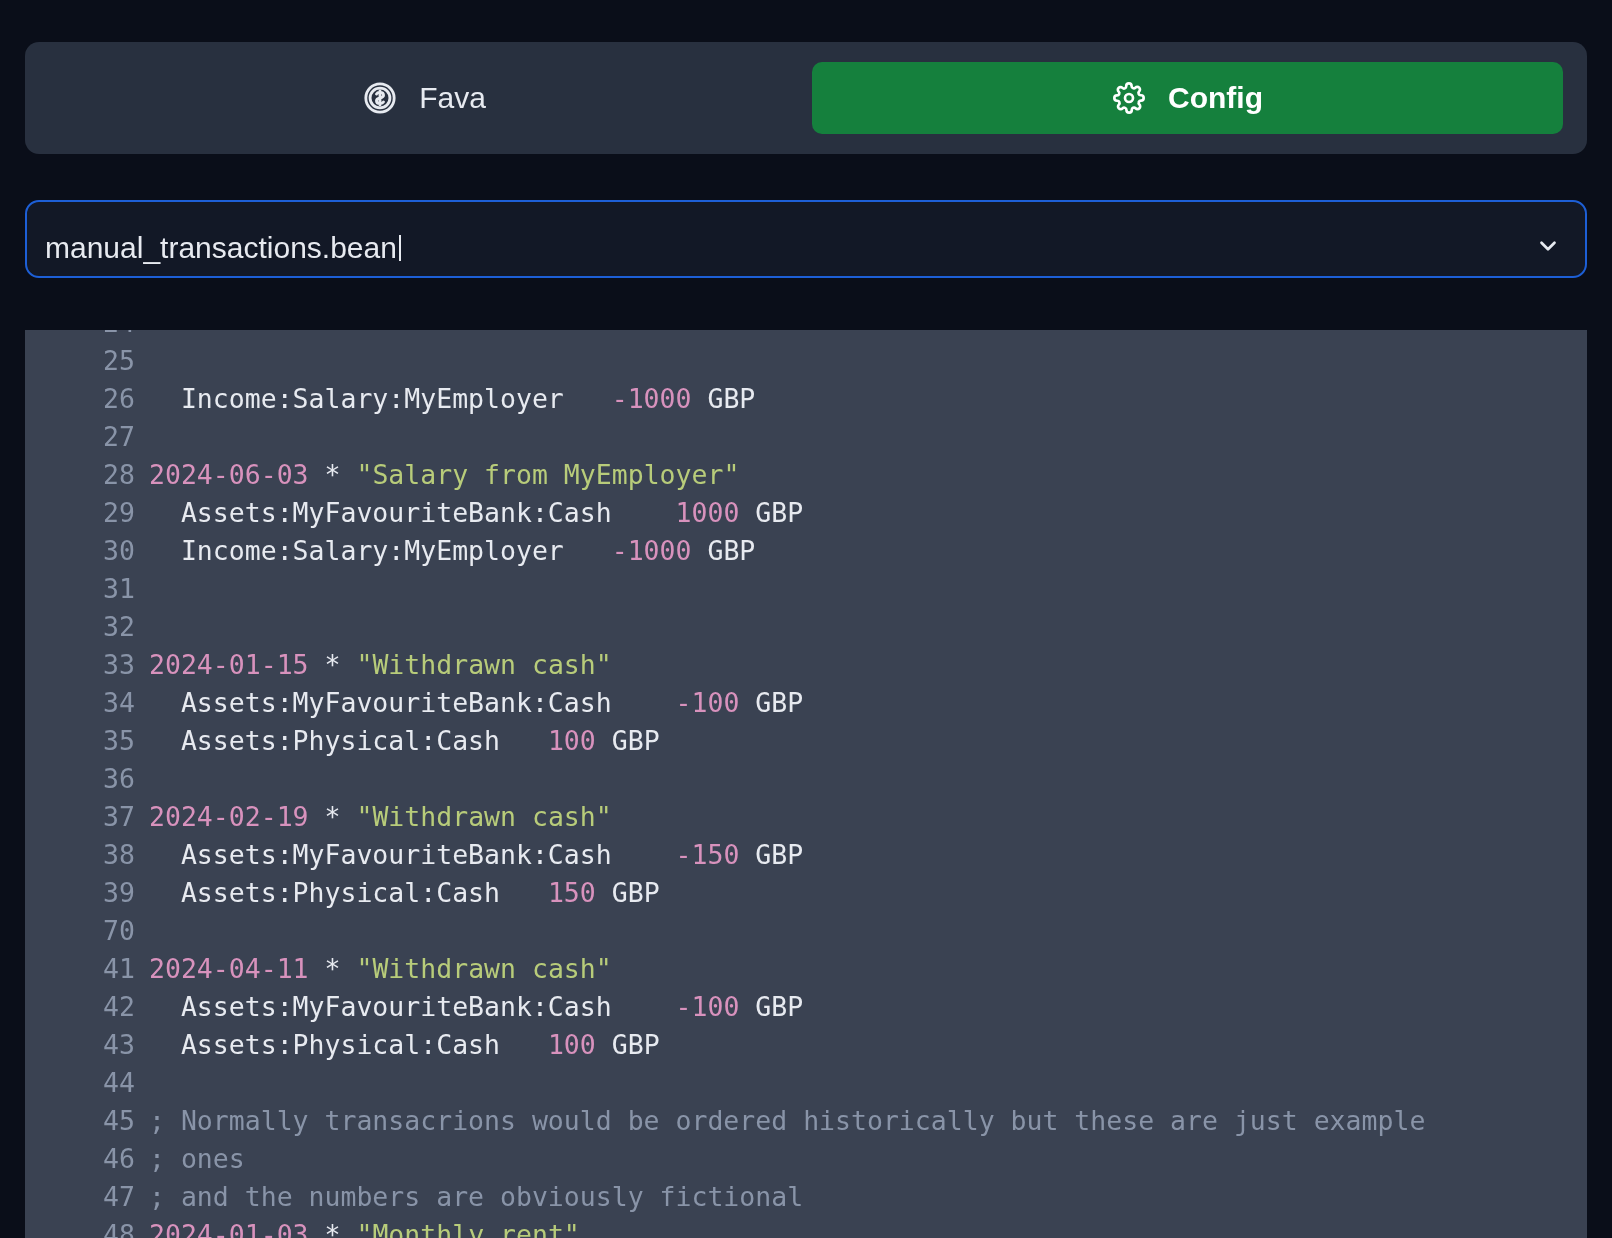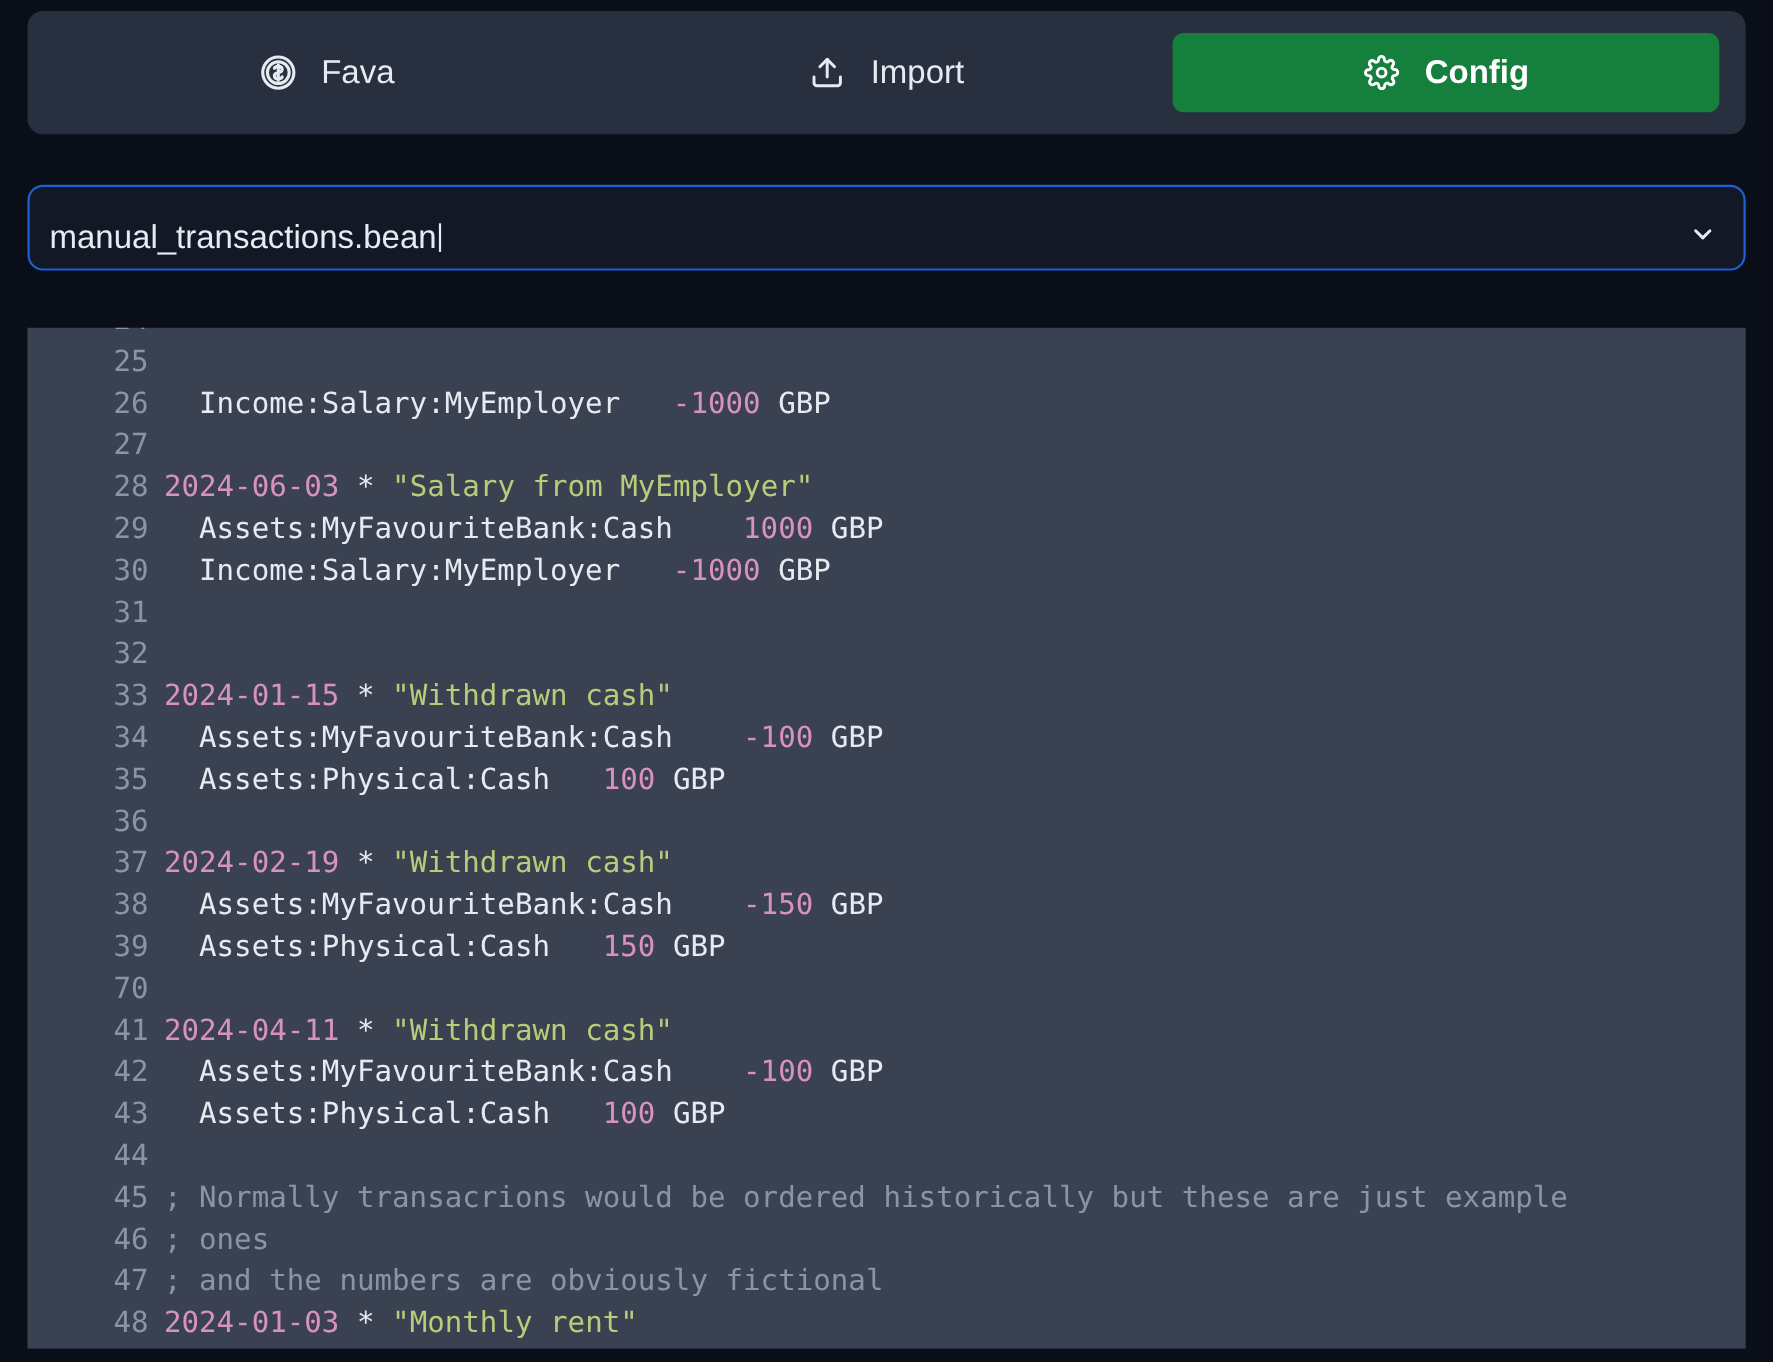--- a/index.html
+++ b/index.html
@@ -17,20 +17,21 @@
 
   
   .topnav {
     background: #28303f;
     border-radius: 14px;
     height: 112px;
     display: flex;
     align-items: center;
     justify-content: space-around;
     padding: 0 18px;
+    margin-top: 32px;
   }
   .nav-item {
     flex: 1;
     height: 72px;
     display: flex;
     align-items: center;
     justify-content: center;
     gap: 22px;
     color: #e7eaf0;
     font-size: 30px;
@@ -146,30 +147,20 @@
   <div class="topnav" id="topnav">
       <div class="nav-item">
         <span class="icon">
           <svg width="34" height="34" viewBox="0 0 24 24" fill="none" stroke-width="2" stroke-linecap="round" stroke-linejoin="round">
             <circle cx="12" cy="12" r="10"></circle>
             <circle cx="12" cy="12" r="7"></circle>
             <path d="M12 7v10M9.5 9.2c.4-.8 1.3-1.2 2.5-1.2 1.5 0 2.5.8 2.5 2 0 1-.8 1.6-2.5 2s-2.5 1-2.5 2c0 1.2 1 2 2.5 2 1.2 0 2.1-.4 2.5-1.2"></path>
           </svg>
         </span>
         <span>Fava</span>
-      </div>
-      <div class="nav-item">
-        <span class="icon">
-          <svg width="32" height="32" viewBox="0 0 24 24" fill="none" stroke-width="2" stroke-linecap="round" stroke-linejoin="round">
-            <path d="M21 15v4a2 2 0 0 1-2 2H5a2 2 0 0 1-2-2v-4"></path>
-            <polyline points="7 8 12 3 17 8"></polyline>
-            <line x1="12" y1="3" x2="12" y2="15"></line>
-          </svg>
-        </span>
-        <span>Import</span>
       </div>
       <div class="nav-item active">
         <span class="icon">
           <svg width="32" height="32" viewBox="0 0 24 24" fill="none" stroke-width="2" stroke-linecap="round" stroke-linejoin="round">
             <circle cx="12" cy="12" r="3"></circle>
             <path d="M19.4 15a1.65 1.65 0 0 0 .33 1.82l.06.06a2 2 0 1 1-2.83 2.83l-.06-.06a1.65 1.65 0 0 0-1.82-.33 1.65 1.65 0 0 0-1 1.51V21a2 2 0 1 1-4 0v-.09a1.65 1.65 0 0 0-1-1.51 1.65 1.65 0 0 0-1.82.33l-.06.06a2 2 0 1 1-2.83-2.83l.06-.06a1.65 1.65 0 0 0 .33-1.82 1.65 1.65 0 0 0-1.51-1H3a2 2 0 1 1 0-4h.09a1.65 1.65 0 0 0 1.51-1 1.65 1.65 0 0 0-.33-1.82l-.06-.06a2 2 0 1 1 2.83-2.83l.06.06a1.65 1.65 0 0 0 1.82.33h0a1.65 1.65 0 0 0 1-1.51V3a2 2 0 1 1 4 0v.09a1.65 1.65 0 0 0 1 1.51h0a1.65 1.65 0 0 0 1.82-.33l.06-.06a2 2 0 1 1 2.83 2.83l-.06.06a1.65 1.65 0 0 0-.33 1.82v0a1.65 1.65 0 0 0 1.51 1H21a2 2 0 1 1 0 4h-.09a1.65 1.65 0 0 0-1.51 1z"></path>
           </svg>
         </span>
         <span>Config</span>
       </div>

